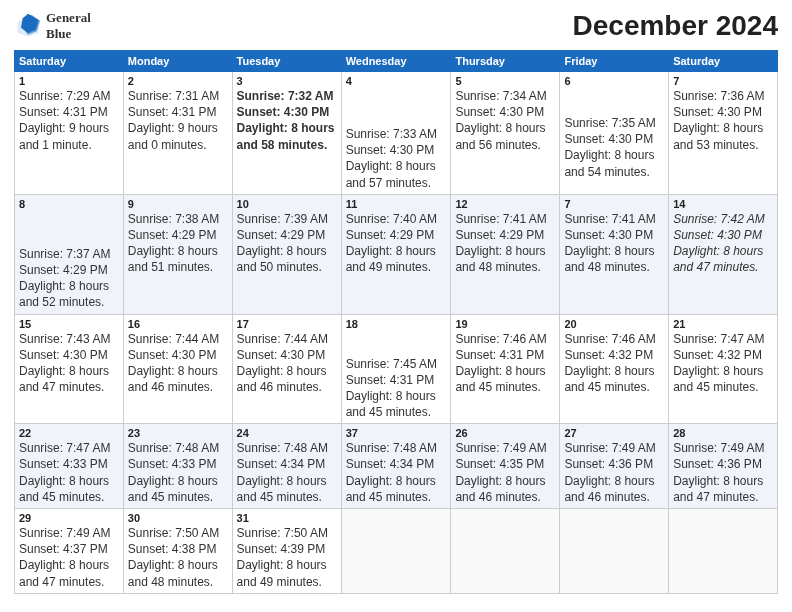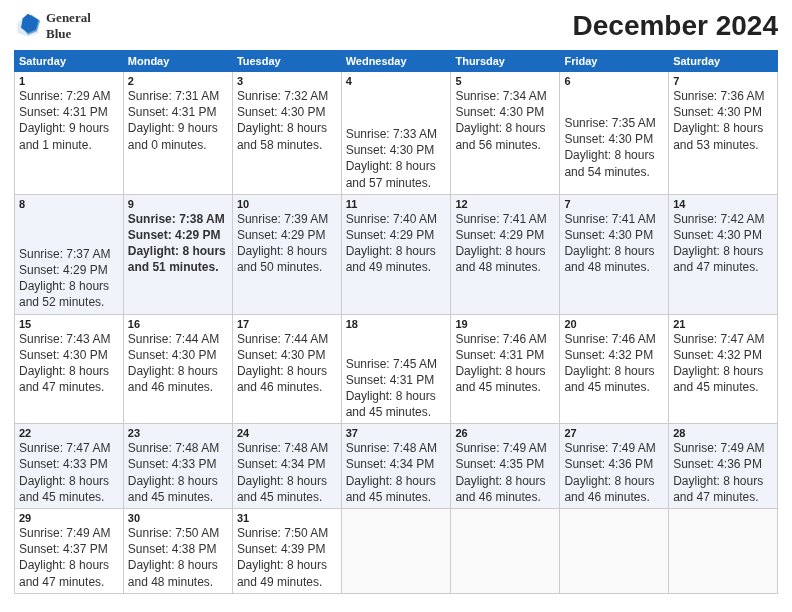--- a/index.html
+++ b/index.html
@@ -136,21 +136,21 @@
           </td>
           <td>
             <span class="day-num">2</span>
             <div class="cell-text" style="white-space: pre-line;">Sunrise: 7:31 AM
 Sunset: 4:31 PM
 Daylight: 9 hours
 and 0 minutes.</div>
           </td>
           <td>
             <span class="day-num">3</span>
-            <div class="cell-text" style="white-space: pre-line;">Sunrise: 7:32 AM
+            <div class="cell-text" style="white-space: pre-line; font-weight: bold;">Sunrise: 7:32 AM
 Sunset: 4:30 PM
 Daylight: 8 hours
 and 58 minutes.</div>
           </td>
           <td>
             <span class="day-num">4</span>
             <div class="cell-text" style="white-space: pre-line; margin-top: 39px;">Sunrise: 7:33 AM
 Sunset: 4:30 PM
 Daylight: 8 hours
 and 57 minutes.</div>
@@ -180,21 +180,21 @@
         <tr>
           <td>
             <span class="day-num">8</span>
             <div class="cell-text" style="white-space: pre-line; margin-top: 36px;">Sunrise: 7:37 AM
 Sunset: 4:29 PM
 Daylight: 8 hours
 and 52 minutes.</div>
           </td>
           <td>
             <span class="day-num">9</span>
-            <div class="cell-text" style="white-space: pre-line; font-weight: bold;">Sunrise: 7:38 AM
+            <div class="cell-text" style="white-space: pre-line;">Sunrise: 7:38 AM
 Sunset: 4:29 PM
 Daylight: 8 hours
 and 51 minutes.</div>
           </td>
           <td>
             <span class="day-num">10</span>
             <div class="cell-text" style="white-space: pre-line;">Sunrise: 7:39 AM
 Sunset: 4:29 PM
 Daylight: 8 hours
 and 50 minutes.</div>
@@ -215,21 +215,21 @@
           </td>
           <td>
             <span class="day-num">7</span>
             <div class="cell-text" style="white-space: pre-line;">Sunrise: 7:41 AM
 Sunset: 4:30 PM
 Daylight: 8 hours
 and 48 minutes.</div>
           </td>
           <td>
             <span class="day-num">14</span>
-            <div class="cell-text" style="white-space: pre-line;">Sunrise: 7:42 AM
+            <div class="cell-text" style="white-space: pre-line; font-style: italic;">Sunrise: 7:42 AM
 Sunset: 4:30 PM
 Daylight: 8 hours
 and 47 minutes.</div>
           </td>
         </tr>
         <tr>
           <td>
             <span class="day-num">15</span>
             <div class="cell-text" style="white-space: pre-line;">Sunrise: 7:43 AM
 Sunset: 4:30 PM

